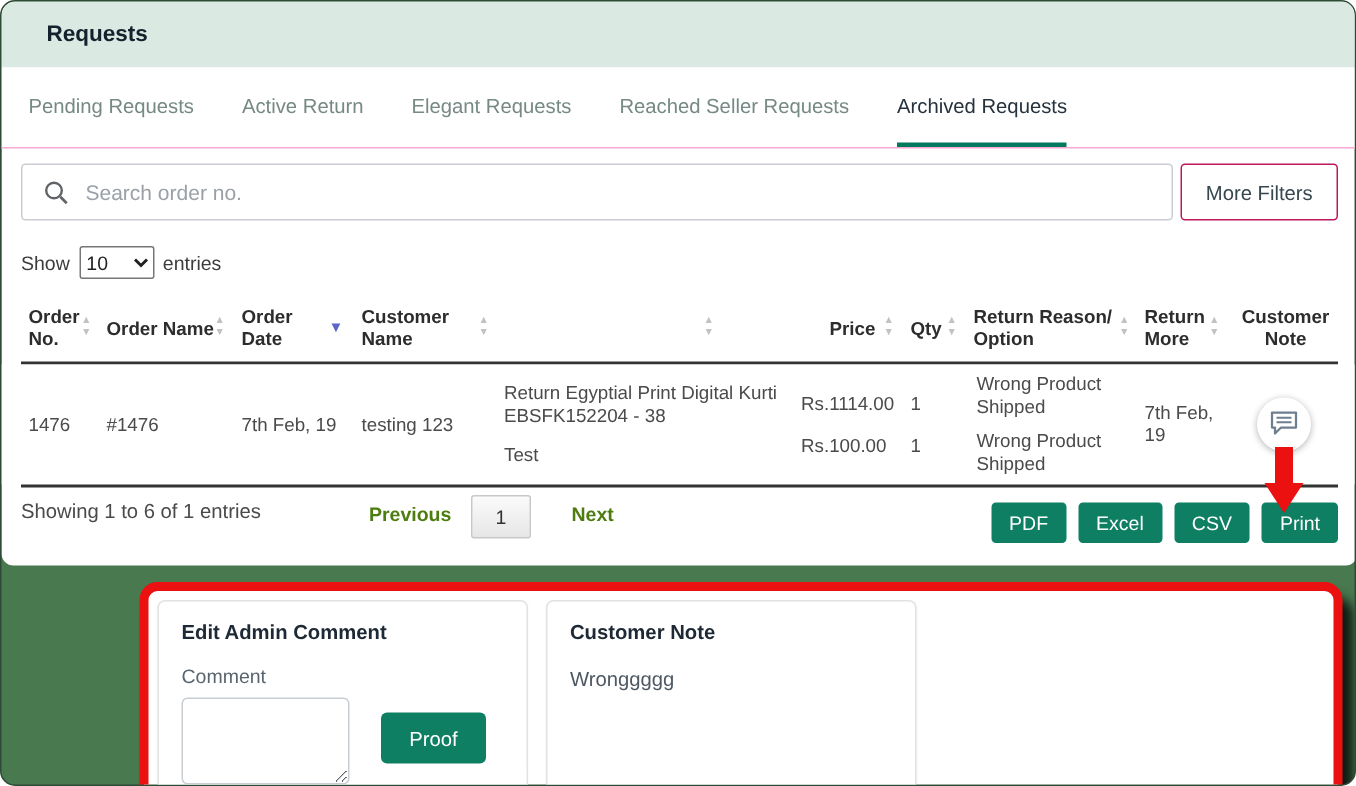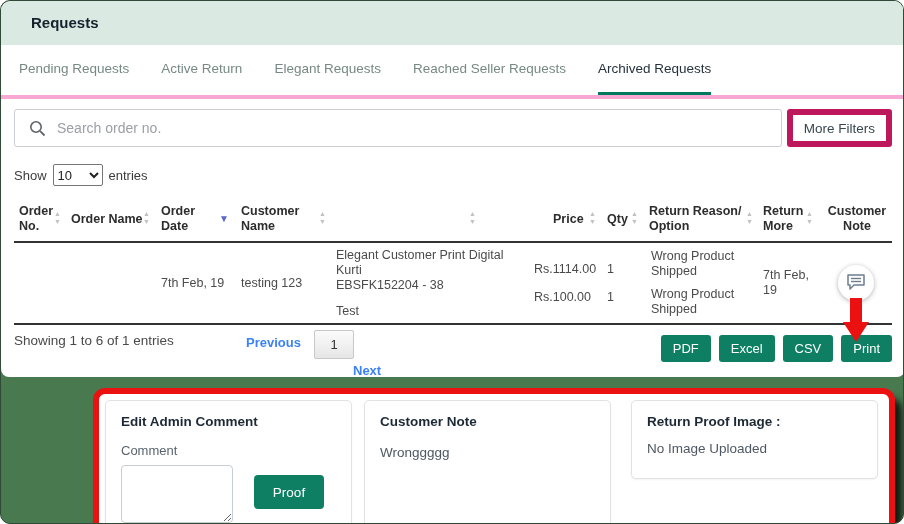--- a/index.html
+++ b/index.html
@@ -14,35 +14,35 @@
            background:#fff; border-radius:9px 9px 8px 8px; }
 
   .page-header { position:absolute; left:0; top:0; width:100%; height:44px;
                  background:#dbe9e3; border-radius:9px 9px 0 0; }
   .page-title { position:absolute; left:30px; top:0; line-height:44px;
                 font-size:15px; font-weight:bold; color:#15222e; }
 
   
   .tabs { position:absolute; left:0; top:44px; width:100%; height:54px;
           display:flex; align-items:stretch; padding-left:18px; gap:32px;
-          border-bottom:4px solid #f9a8d4; background:#fff; }
+          border-bottom:1px solid #f9a8d4; background:#fff; }
   .tab { font-size:13.5px; color:#768984; display:flex; align-items:center;
          border-bottom:3px solid transparent; cursor:pointer; white-space:nowrap; }
   .tab.active { color:#26333e; border-bottom-color:#00795f; }
 
   
   .search-box { position:absolute; left:13px; top:108px; width:768px; height:38px;
                 border:1px solid #c9cdd1; border-radius:3px; background:#fff; }
   .search-icon { position:absolute; left:14px; top:10px; }
   .search-input { position:absolute; left:42px; top:1px; width:710px; height:34px;
                   border:none; outline:none; font-size:14px; color:#333;
                   font-family:"Liberation Sans", sans-serif; }
   .search-input::placeholder { color:#9aa0a6; }
   .more-filters { position:absolute; left:786px; top:108px; width:105px; height:38px;
-                  border:6px solid #be185d; border-radius:3px; background:#fff;
+                  border:1px solid #be185d; border-radius:3px; background:#fff;
                   font-size:13.5px; color:#37474f; font-family:"Liberation Sans", sans-serif;
                   cursor:pointer; }
 
   
   .entries { position:absolute; left:13px; top:162px; height:24px; display:flex;
              align-items:center; gap:6px; font-size:13px; color:#3c3c3c; }
   .entries select { width:50px; height:22px; font-size:13px; border:1px solid #767676;
                     border-radius:2px; background:#fff; color:#222;
                     font-family:"Liberation Sans", sans-serif; }
 
@@ -91,24 +91,24 @@
   .product-block div { line-height:15px; }
   .product-third { margin-top:11px; }
 
   .note-btn { width:36px; height:36px; border-radius:50%; background:#fff; border:none;
               box-shadow:0 1px 5px rgba(0,0,0,0.3); cursor:pointer; display:flex;
               align-items:center; justify-content:center; }
 
   
   .showing { position:absolute; left:13px; top:332px; font-size:13.5px; color:#4a4a4a; }
   .pag-prev, .pag-next { position:absolute; top:334px; font-size:13px; font-weight:bold;
-                         color:#3b82f6; cursor:pointer; background:none; border:none;
+                         color:#4d7c0f; cursor:pointer; background:none; border:none;
                          font-family:"Liberation Sans", sans-serif; }
   .pag-prev { left:245px; }
-  .pag-next { left:352px;margin-top:28px; }
+  .pag-next { left:380px; }
   .pag-page { position:absolute; left:313px; top:329px; width:40px; height:29px;
               border:1px solid #c8c8c8; background:linear-gradient(#fbfbfb,#e6e6e6);
               font-size:13px; color:#333; border-radius:2px; cursor:pointer;
               font-family:"Liberation Sans", sans-serif; }
   .export-bar { position:absolute; right:13px; top:334px; display:flex; gap:8px; }
   .export-btn { height:27px; padding:0 12px; background:#0e7f63; color:#fff;
                 border:none; border-radius:3px; font-size:13px; cursor:pointer;
                 font-family:"Liberation Sans", sans-serif; }
 
   
@@ -219,25 +219,27 @@
         </span>
       <span class="sort s9">
           <i>▲</i>
           <i>▼</i>
         </span>
     </div>
 
     <div class="thick-line line-top"></div>
 
     <div class="trow">
+      <div class="rcell r1">1476</div>
+      <div class="rcell r2">#1476</div>
       <div class="rcell r3">7th Feb, 19</div>
       <div class="rcell r4">testing 123</div>
       <div class="rcell r5">
         <div class="product-block">
-          <div>Elegant Customer Print Digital Kurti</div>
+          <div>Return Egyptial Print Digital Kurti</div>
           <div>EBSFK152204 - 38</div>
           <div class="product-third">Test</div>
         </div>
       </div>
       <div class="rcell r6">
         <div class="stack-gap-sm">
           <div>Rs.1114.00</div>
           <div>Rs.100.00</div>
         </div>
       </div>
@@ -295,20 +297,16 @@
       <div class="comment-label">Comment</div>
       <textarea class="comment-input" style=""></textarea>
       <button class="submit-btn">Proof</button>
     </div>
 
     <div class="card card2">
       <div class="card-title">Customer Note</div>
       <div class="card-value v2">Wronggggg</div>
     </div>
 
-    <div class="card card3">
-      <div class="card-title">Return Proof Image :</div>
-      <div class="card-value v3">No Image Uploaded</div>
-    </div>
 
   </div>
 
 </div>
 
 </body></html>

